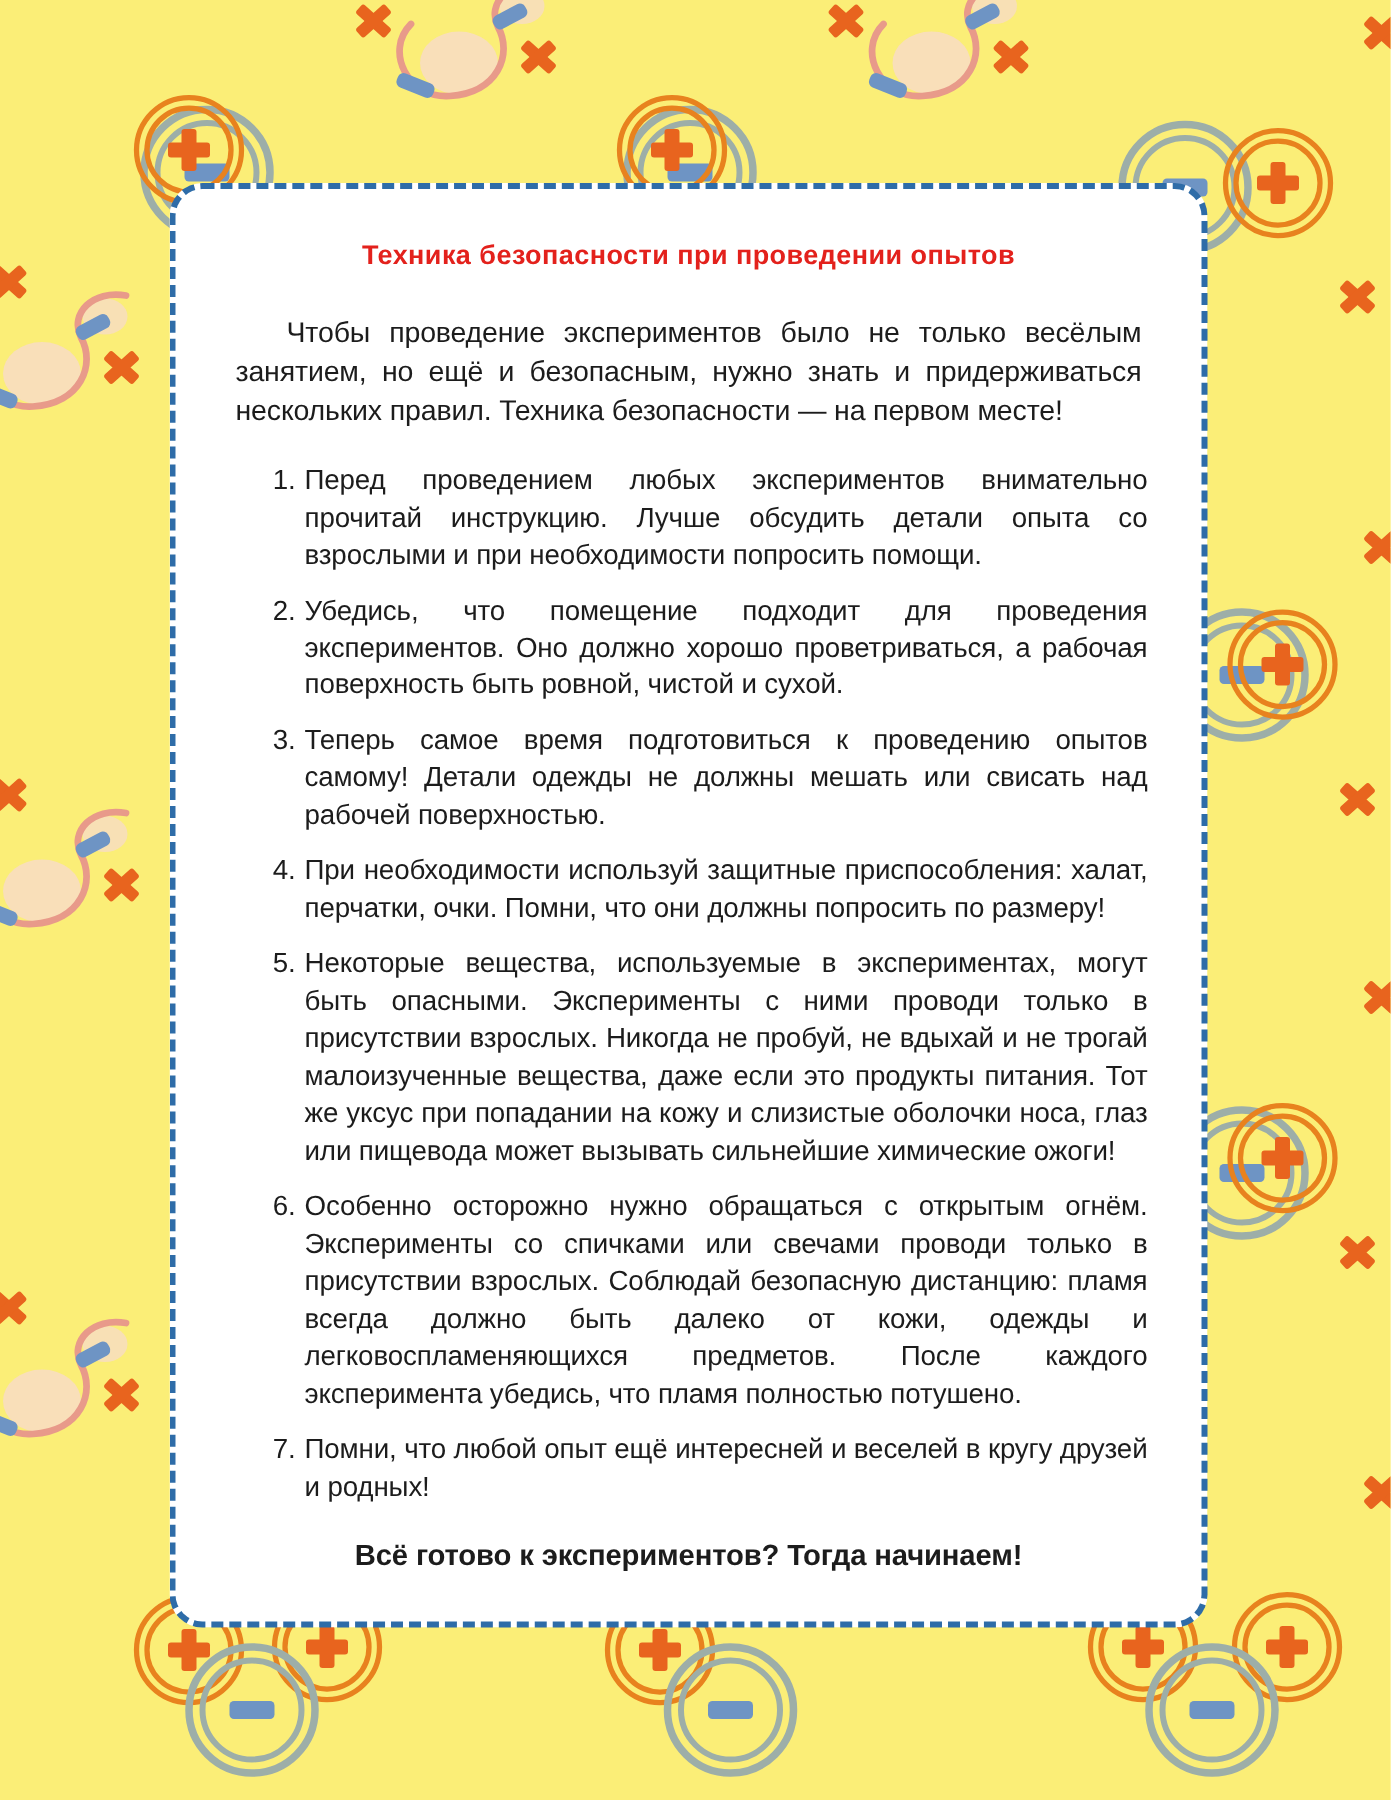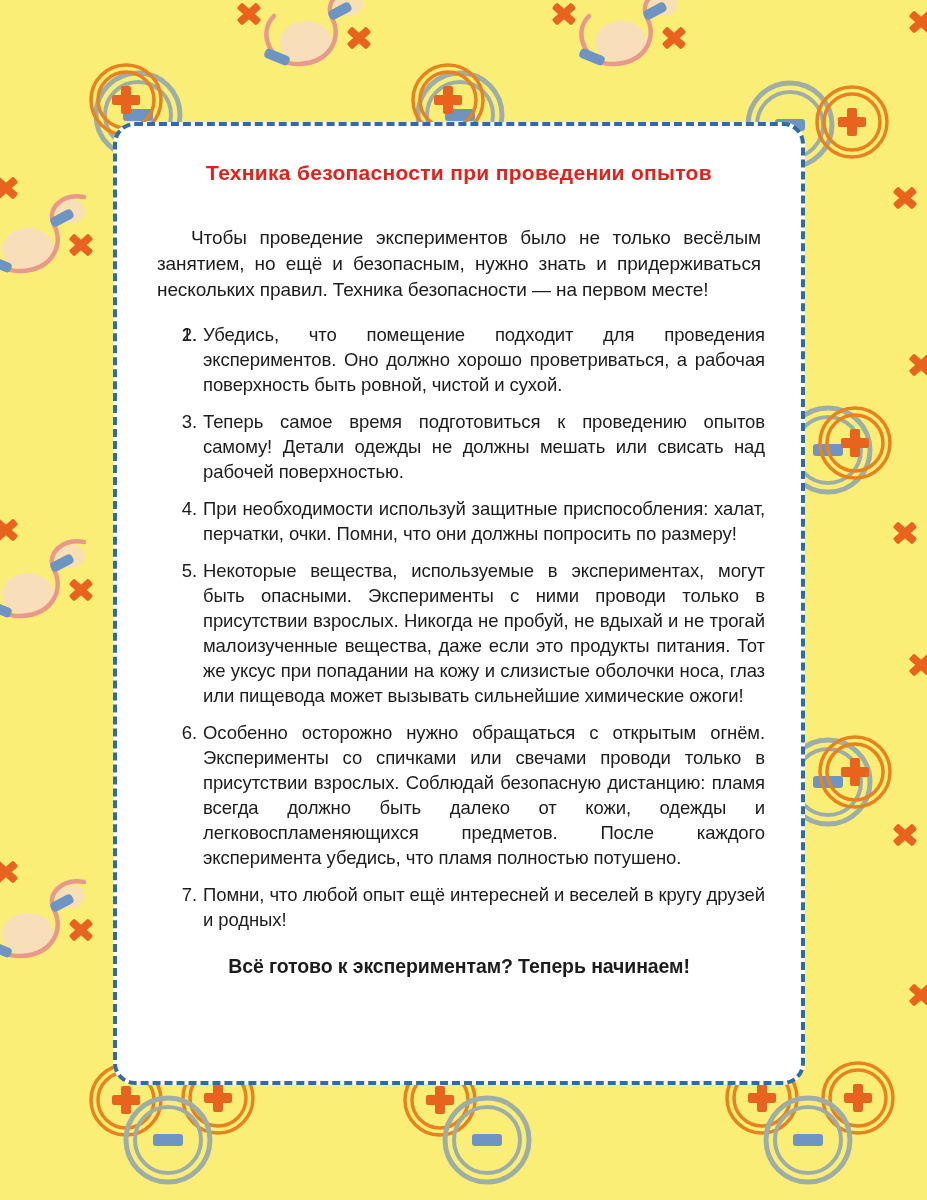--- a/index.html
+++ b/index.html
@@ -43,36 +43,36 @@
     left: 0;
     top: 0;
     width: 100%;
     height: 100%;
     padding: 22px 36px 16px 36px;
     box-sizing: border-box;
   }
 
   #page-title {
     color: #E3211C;
-    font-size: 21px;
+    font-size: 18px;
     font-weight: bold;
     text-align: center;
     letter-spacing: 0.3px;
     margin: 12px 0 0 0;
     line-height: 1.2;
     font-stretch: condensed;
   }
 
   #intro {
     font-size: 19px;
     color: #1C1C1C;
     line-height: 1.37;
     text-align: justify;
     text-indent: 34px;
-    margin: 40px 4px 0 4px;
+    margin: 28px 4px 0 4px;
     letter-spacing: -0.1px;
   }
 
   #rules {
     list-style: none;
     margin: 20px 0 0 0;
     padding: 0;
   }
 
   #rules li {
@@ -212,20 +212,21 @@
 <div id="card">
   <div id="card-inner">
 
     <h1 id="page-title">Техника безопасности при проведении опытов</h1>
 
     <p id="intro">Чтобы проведение экспериментов было не только весёлым занятием, но ещё и безопасным, нужно знать и придерживаться нескольких правил. Техника безопасности — на первом месте!</p>
 
     <ol id="rules">
       <li>
         <span class="num">1.</span>
+        <span>Перед проведением любых экспериментов внимательно прочитай инструкцию. Лучше обсудить детали опыта со взрослыми и при необходимости попросить помощи.</span>
       </li>
       <li>
         <span class="num">2.</span>
         <span>Убедись, что помещение подходит для проведения экспериментов. Оно должно хорошо проветриваться, а рабочая поверхность быть ровной, чистой и сухой.</span>
       </li>
       <li>
         <span class="num">3.</span>
         <span>Теперь самое время подготовиться к проведению опытов самому! Детали одежды не должны мешать или свисать над рабочей поверхностью.</span>
       </li>
       <li>
@@ -239,16 +240,16 @@
       <li>
         <span class="num">6.</span>
         <span>Особенно осторожно нужно обращаться с открытым огнём. Эксперименты со спичками или свечами проводи только в присутствии взрослых. Соблюдай безопасную дистанцию: пламя всегда должно быть далеко от кожи, одежды и легковоспламеняющихся предметов. После каждого эксперимента убедись, что пламя полностью потушено.</span>
       </li>
       <li>
         <span class="num">7.</span>
         <span>Помни, что любой опыт ещё интересней и веселей в кругу друзей и родных!</span>
       </li>
     </ol>
 
-    <p id="closing">Всё готово к экспериментам? Теперь начинаем!</p>
+    <p id="closing">Всё готово к экспериментов? Тогда начинаем!</p>
 
   </div>
 </div>
 
 </body></html>

